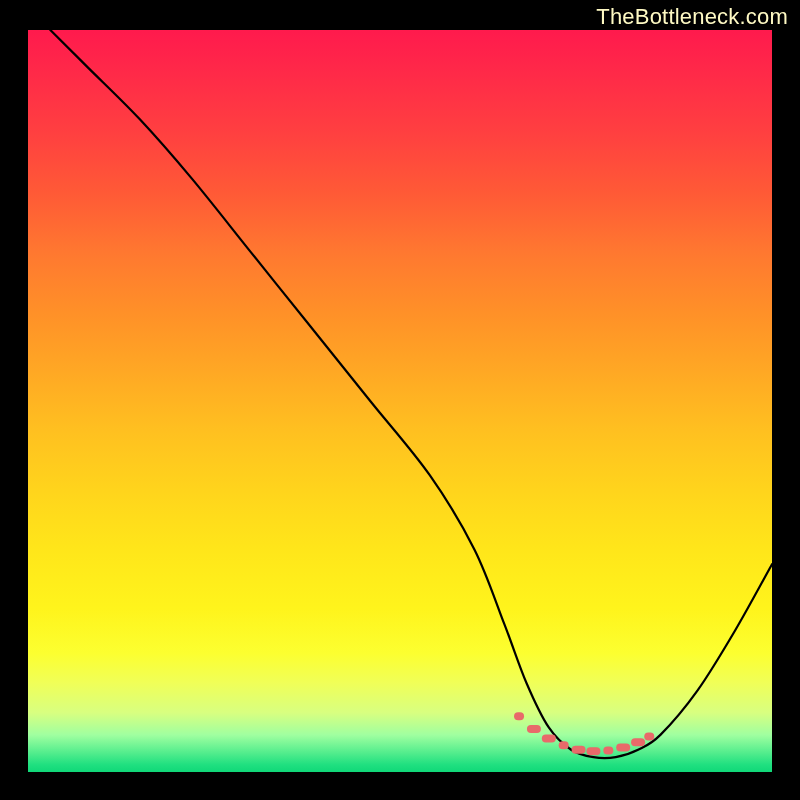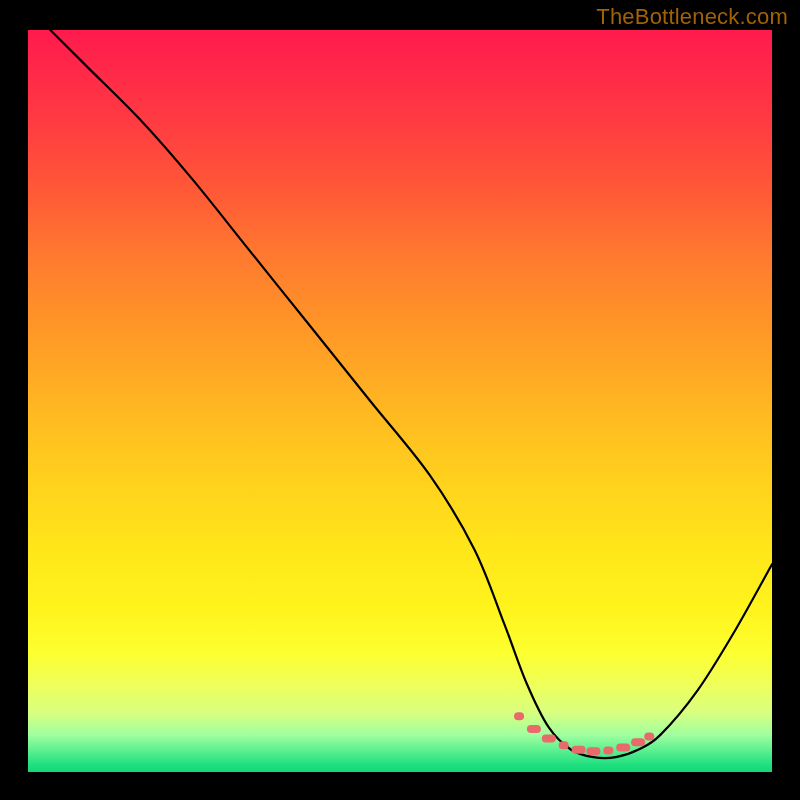--- a/index.html
+++ b/index.html
@@ -7,21 +7,21 @@
   .container {
     position: relative;
     width: 800px;
     height: 800px;
     background: #000;
   }
   .watermark {
     position: absolute;
     top: 4px;
     right: 12px;
-    color: #a16207;
+    color: #fef9c3;
     font-family: Arial, Helvetica, sans-serif;
     font-size: 22px;
     font-weight: 500;
     letter-spacing: 0.2px;
     z-index: 10;
   }
   .plot-area {
     position: absolute;
     left: 28px;
     top: 30px;

